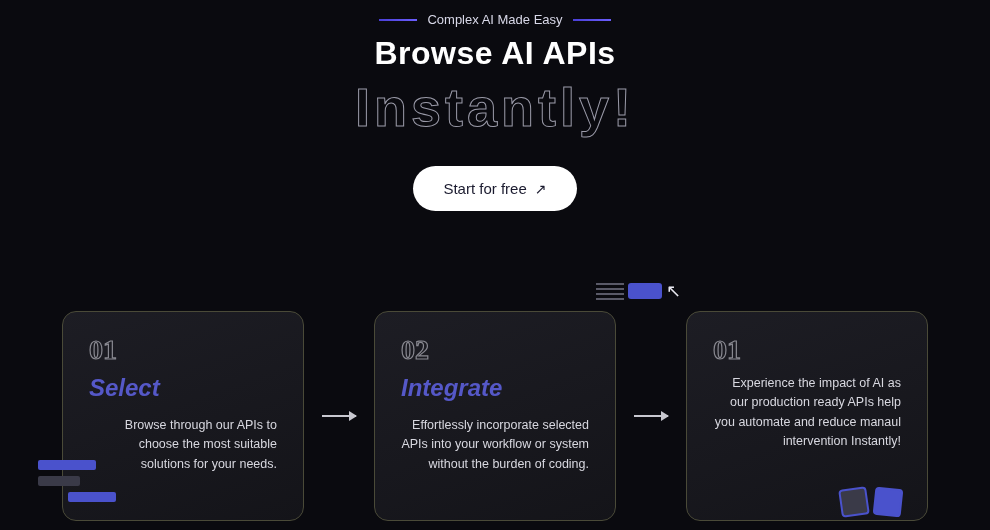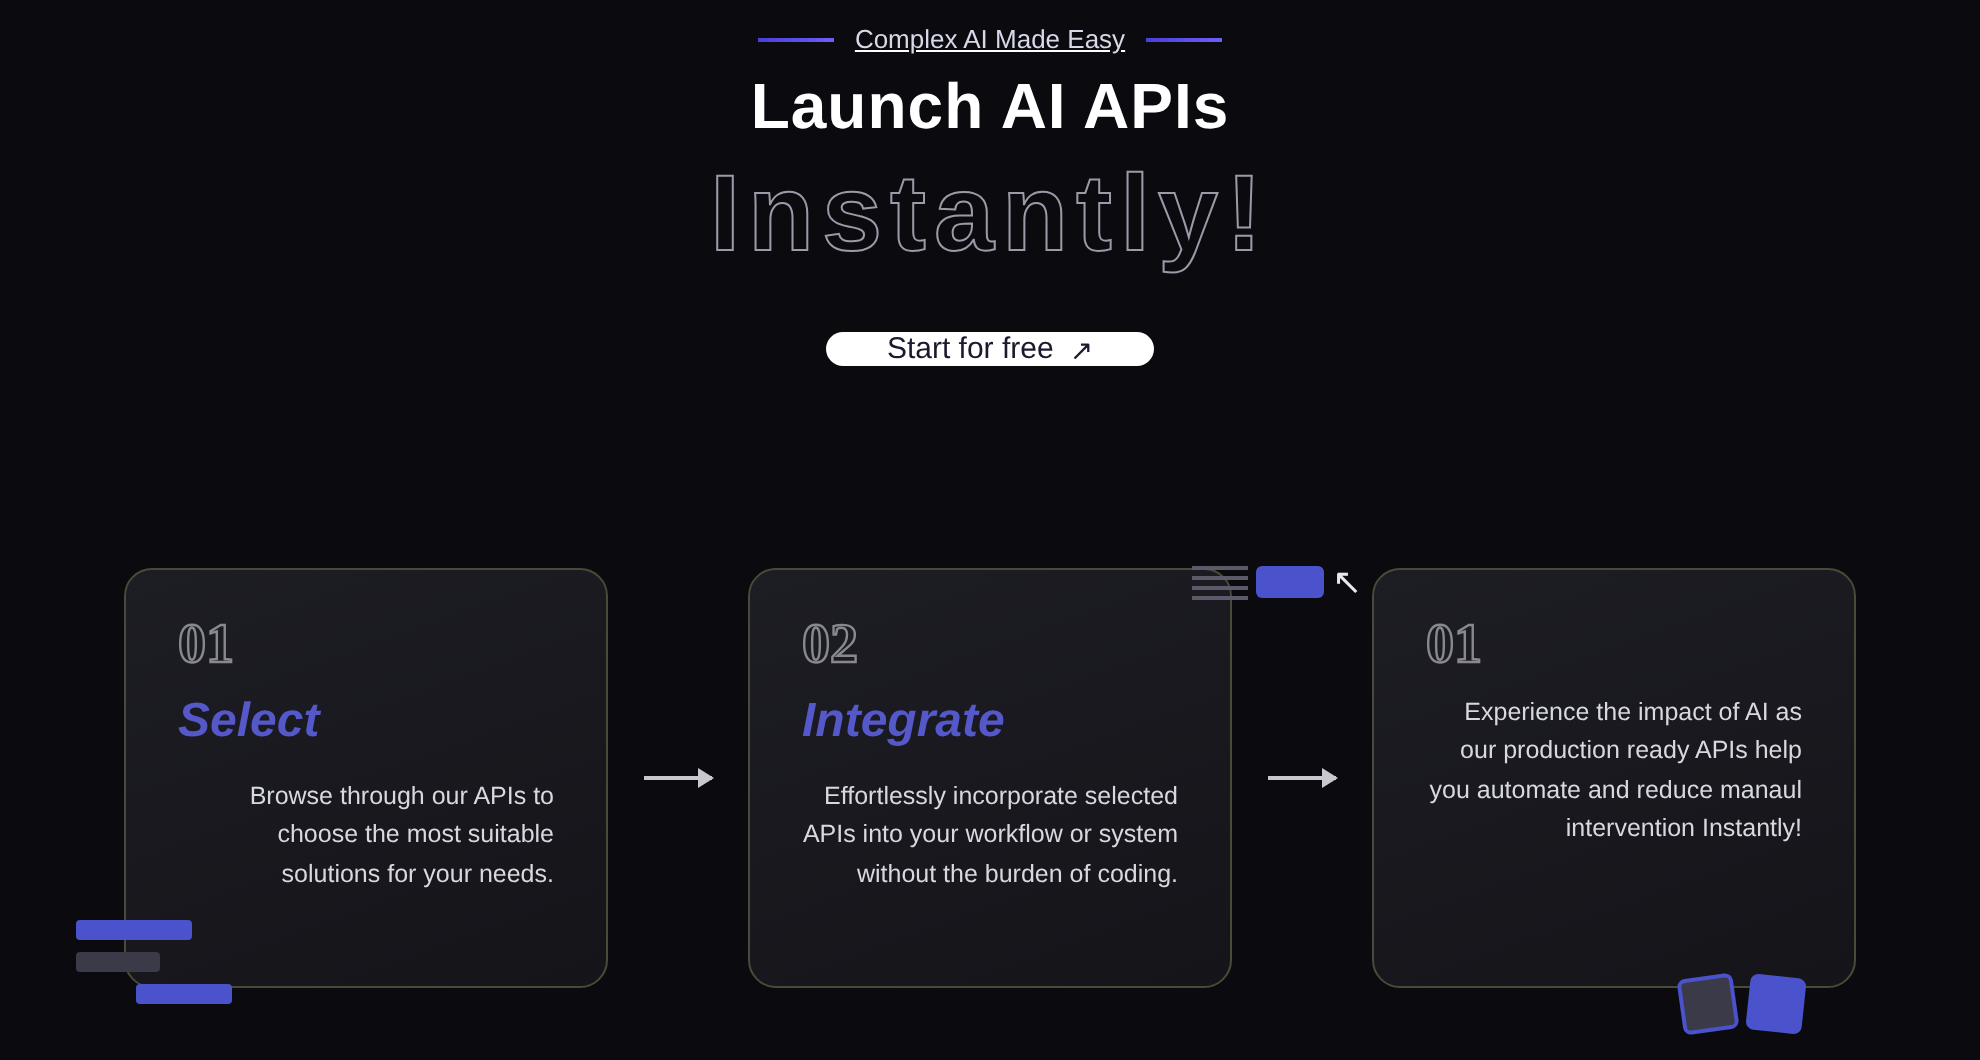--- a/index.html
+++ b/index.html
@@ -19,21 +19,20 @@
     .hero {
       text-align: center;
       padding-top: 12px;
     }
     .tagline-wrapper {
       display: flex;
       align-items: center;
       justify-content: center;
       gap: 10px;
       margin-bottom: 8px;
-      text-decoration: underline;
     }
     .tagline-line {
       width: 38px;
       height: 2px;
       background: linear-gradient(90deg, #4a3fd6, #6b5efd);
     }
     .tagline-text {
       font-size: 13px;
       color: #d8d8e8;
       font-weight: 400;
@@ -55,21 +54,21 @@
       font-family: Liberation Sans, sans-serif;
     }
     .cta-button {
       display: inline-flex;
       align-items: center;
       gap: 8px;
       background: #fff;
       color: #1a1a2e;
       border: none;
       border-radius: 28px;
-      padding: 0 30px;
+      padding: 14px 30px;
       font-size: 15px;
       font-weight: 500;
       cursor: pointer;
     }
     .cta-arrow {
       font-size: 14px;
     }
     .cards-row {
       display: flex;
       align-items: center;
@@ -192,21 +191,21 @@
   </style>
 </head>
 <body>
 
 <div class="hero">
   <div class="tagline-wrapper">
     <span class="tagline-line"></span>
     <span class="tagline-text">Complex AI Made Easy</span>
     <span class="tagline-line"></span>
   </div>
-  <h1 class="headline">Launch AI APIs</h1>
+  <h1 class="headline">Browse AI APIs</h1>
   <h2 class="headline-sub">Instantly!</h2>
   <button class="cta-button">
     <span>Start for free</span>
     <span class="cta-arrow">↗</span>
   </button>
 </div>
 
 <div class="cards-row">
   <div class="card">
     <div class="card-number">01</div>

